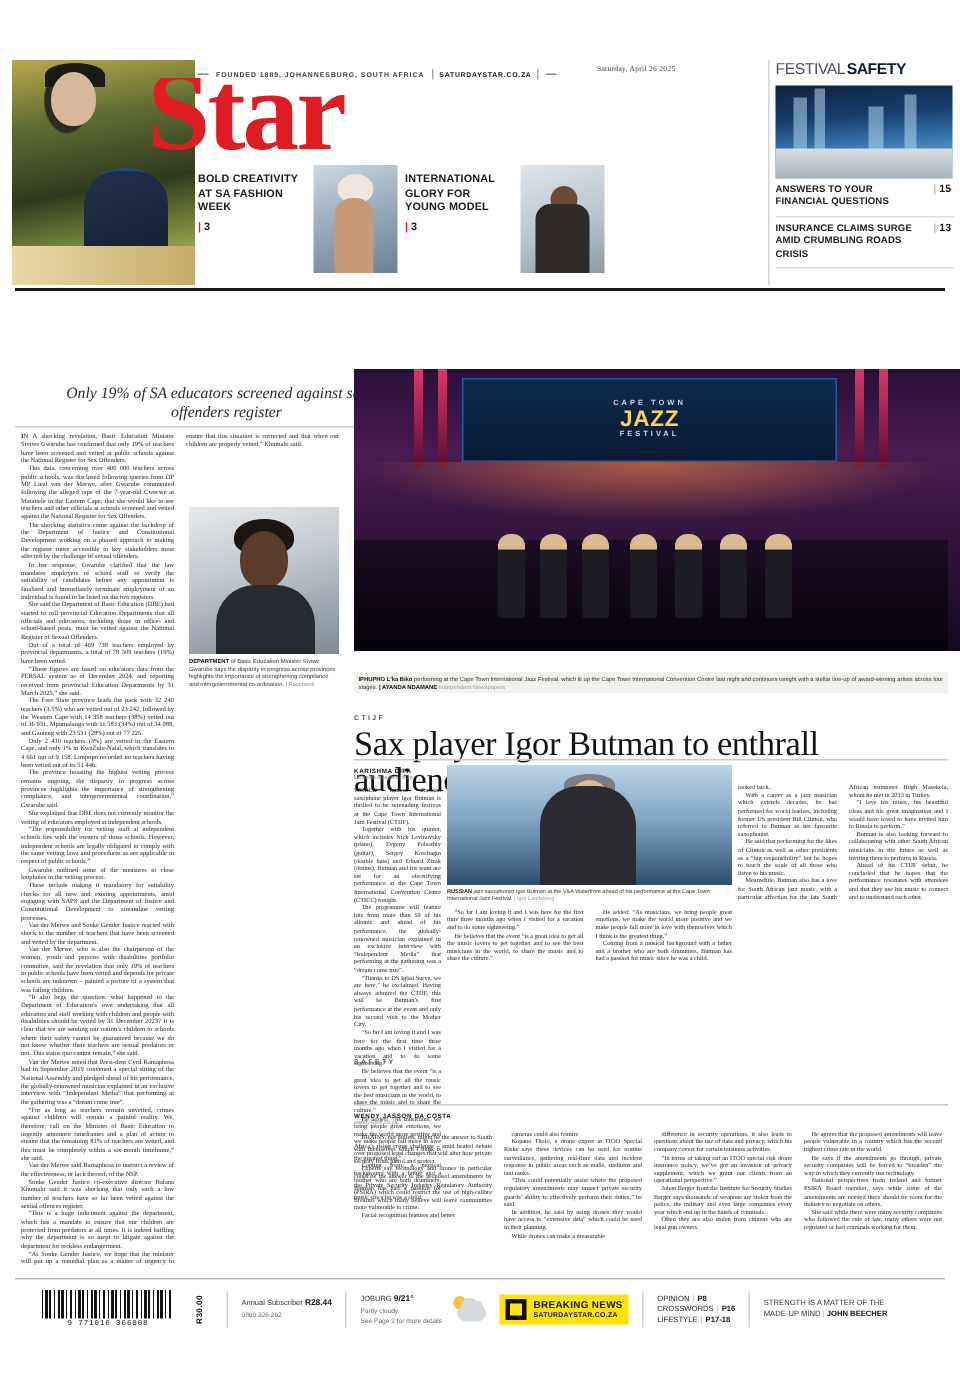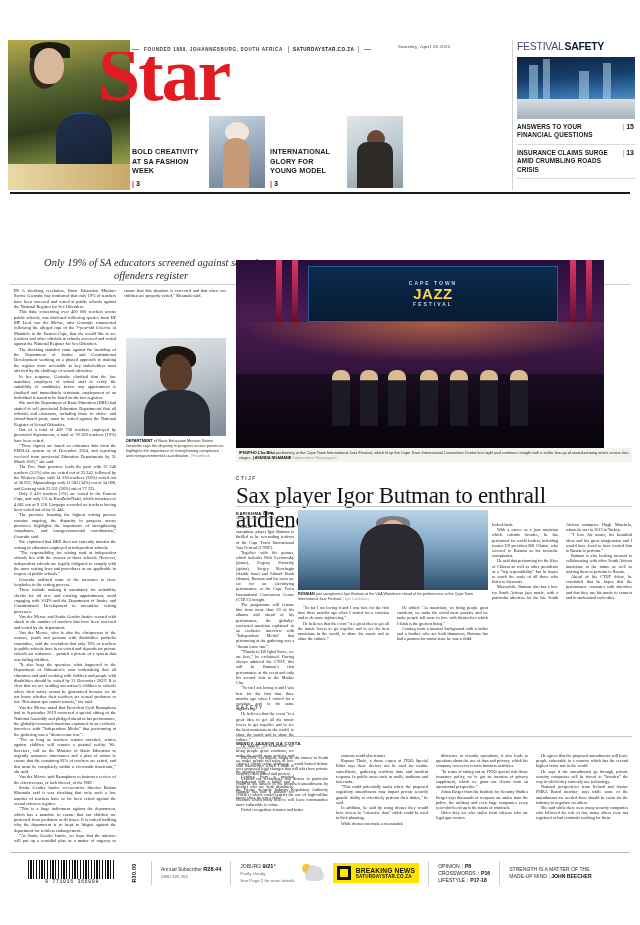--- a/index.html
+++ b/index.html
@@ -76,21 +76,21 @@
   }
   .wm-star {
     font-family:"Liberation Serif", serif; font-weight:700;
     font-size:76px; color:#e01b22; letter-spacing:-2px; margin-left:-2px;
     margin-top:-9px;
   }
 
   
   .teasers {
     position:absolute; left:132px; top:72px; width:372px; height:78px;
-    display:flex; align-items:flex-end; gap:5px;
+    display:flex; align-items:flex-start; gap:5px;
   }
   .teaser-text {
     width:72px; padding-top:4px;
   }
   .teaser-text .tt {
     font-size:7.2px; line-height:9.6px; font-weight:700; color:#1a1a1a;
     letter-spacing:0.15px; text-transform:uppercase;
   }
   .teaser-text .pg {
     margin-top:3px; font-size:7.2px; font-weight:800; color:#111;
@@ -184,21 +184,21 @@
   .minister-caption {
     position:absolute; left:126px; top:438px; width:100px;
     font-family:"Liberation Sans", sans-serif;
     font-size:3.9px; line-height:5px; color:#333;
   }
   .minister-caption b { color:#111; }
   .minister-caption .credit { color:#8a8a8a; }
 
   
   .jazz-photo {
-    position:absolute; left:236px; top:260px; width:368px; height:188px;
+    position:absolute; left:236px; top:246px; width:404px; height:188px;
     background:linear-gradient(180deg,#2a0f3a 0%, #4b1b52 30%, #120a1c 100%);
     overflow:hidden;
   }
   .jazz-photo .screen {
     position:absolute; left:72px; top:6px; width:250px; height:56px;
     background:linear-gradient(180deg,#0d2b4e,#071a33);
     border:1px solid #1f5d9e;
   }
   .jazz-photo .screen .ct {
     position:absolute; left:50%; top:50%; transform:translate(-50%,-50%);

